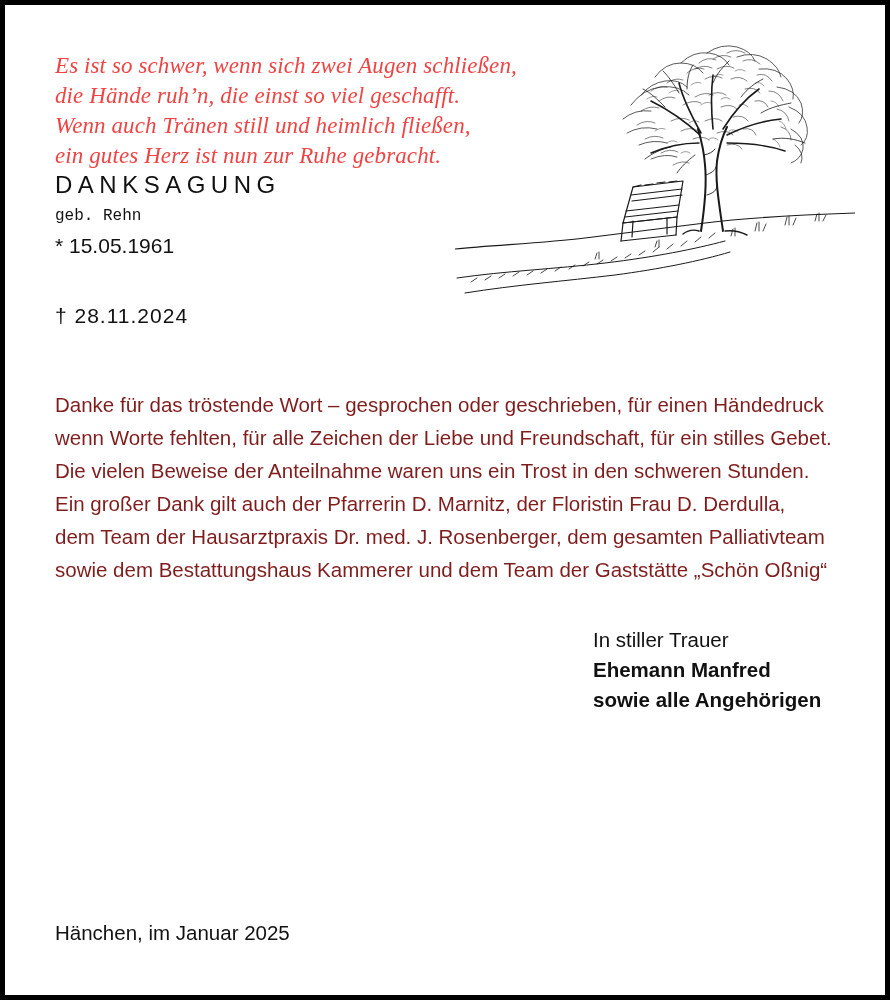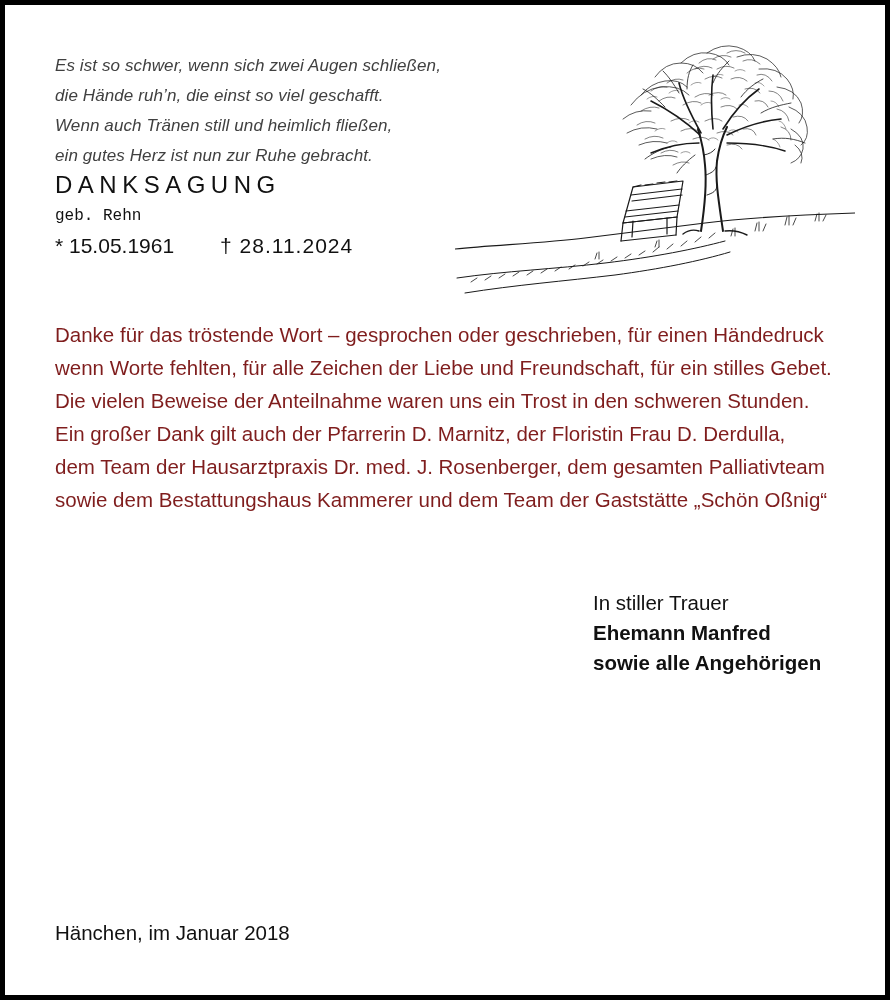--- a/index.html
+++ b/index.html
@@ -19,25 +19,26 @@
     box-sizing: border-box;
     width: 890px;
     height: 1000px;
     border: 5px solid #000000;
     background: #ffffff;
     padding: 46px 50px 0 50px;
   }
   
   .poem {
     font-style: italic;
-    font-size: 17px;
+    font-size: 23px;
     line-height: 30px;
     letter-spacing: 0.1px;
     max-width: 470px;
-    color: #404040;
+    color: #ef4444;
+    font-family: Liberation Serif, serif;
   }
   .poem div { white-space: nowrap; }
 
   
   .artwork {
     position: absolute;
     top: 30px;
     right: 30px;
     width: 400px;
     height: 260px;
@@ -66,35 +67,36 @@
     font-size: 16px;
     color: #111;
     font-family: Liberation Mono, monospace;
   }
   .dates {
     margin-top: 9px;
     font-size: 21px;
     color: #111;
     display: flex;
     gap: 46px;
+    flex-direction: column;
   }
   .dates .dagger { letter-spacing: 1px; }
 
   
   .body-text {
     margin-top: 60px;
     font-size: 20.5px;
     line-height: 33px;
     color: #7f1d1d;
   }
   .body-text div { white-space: nowrap; }
 
   
   .mourners {
-    margin-top: 72px;
+    margin-top: 39px;
     text-align: left;
     padding-left: 538px;
     font-size: 20.5px;
     line-height: 30px;
   }
   .mourners .intro { font-weight: 400; }
   .mourners .bold { font-weight: bold; }
 
   
   .footer {
@@ -257,15 +259,15 @@
     <div>dem Team der Hausarztpraxis Dr. med. J. Rosenberger, dem gesamten Palliativteam</div>
     <div>sowie dem Bestattungshaus Kammerer und dem Team der Gaststätte „Schön Oßnig“</div>
   </div>
 
   <div class="mourners">
     <div class="intro">In stiller Trauer</div>
     <div class="bold">Ehemann Manfred</div>
     <div class="bold">sowie alle Angehörigen</div>
   </div>
 
-  <div class="footer">Hänchen, im Januar 2018</div>
+  <div class="footer">Hänchen, im Januar 2025</div>
 
 </div>
 
 </body></html>

